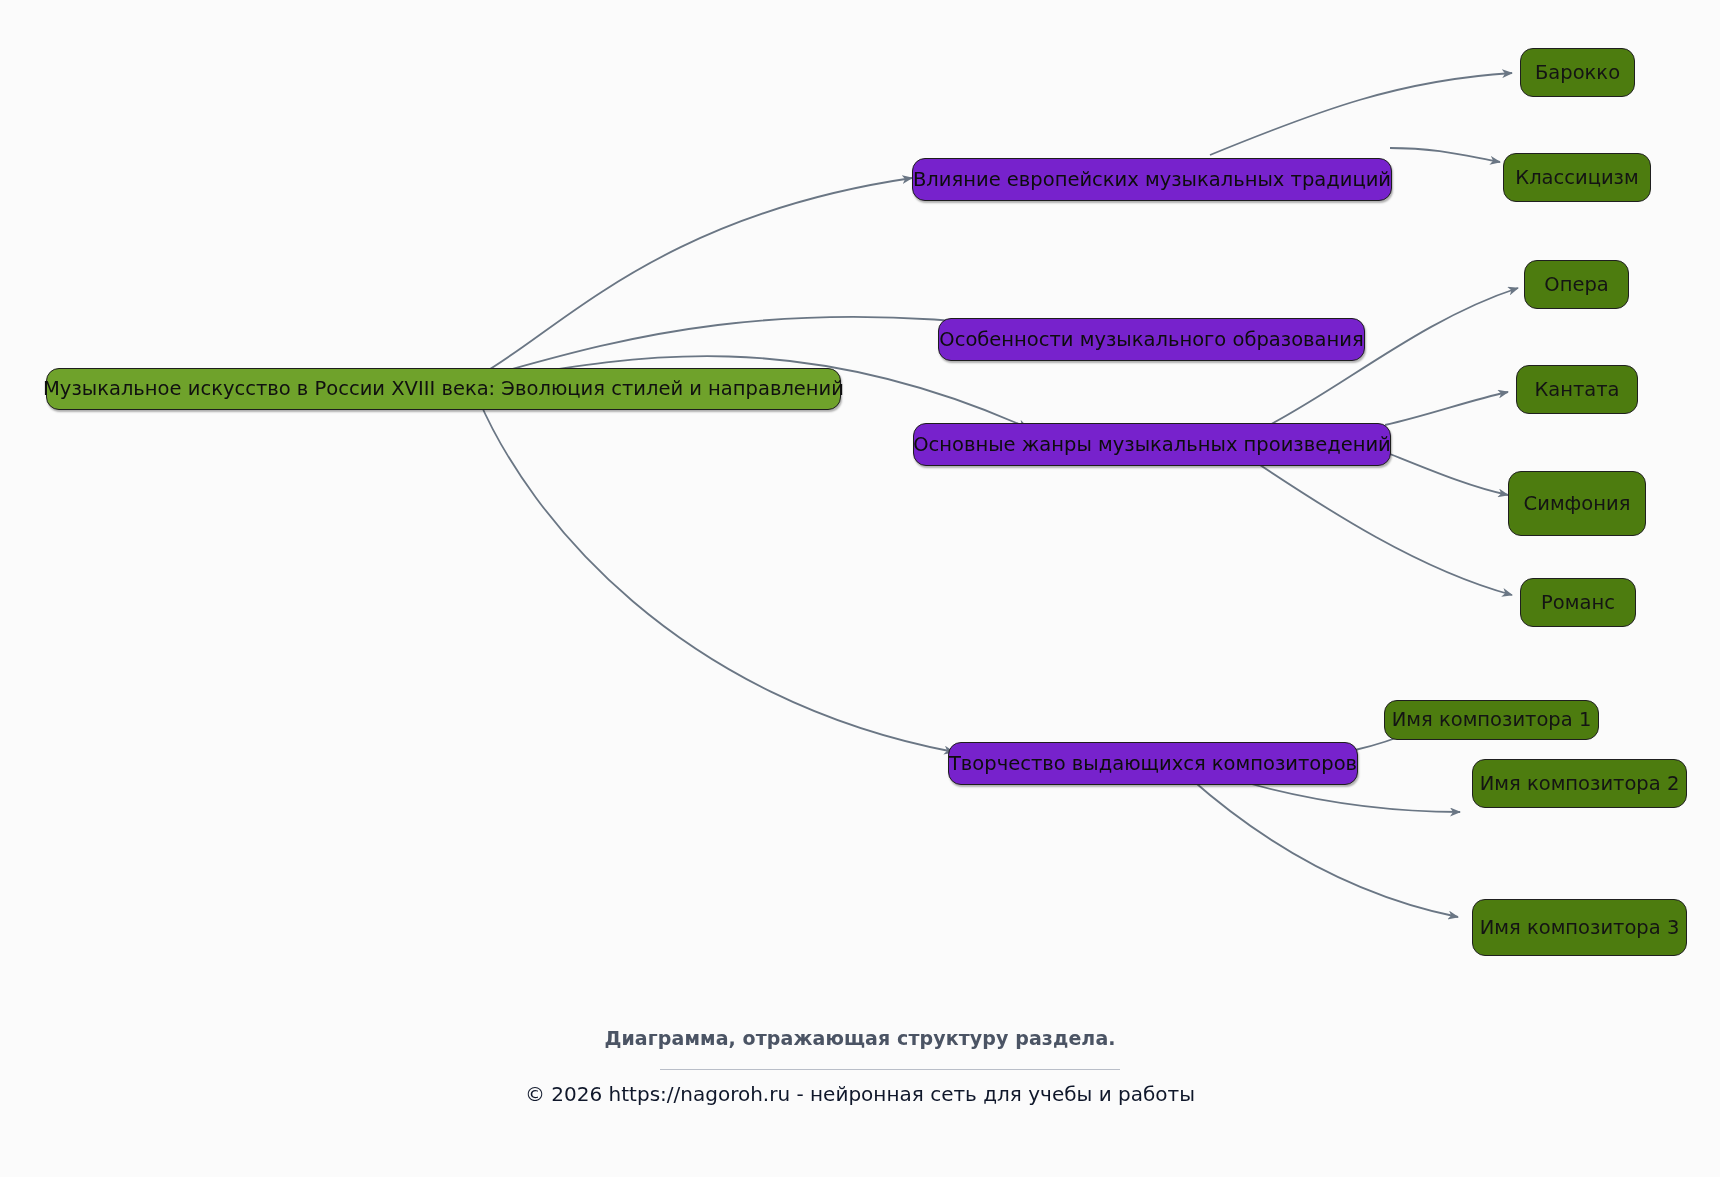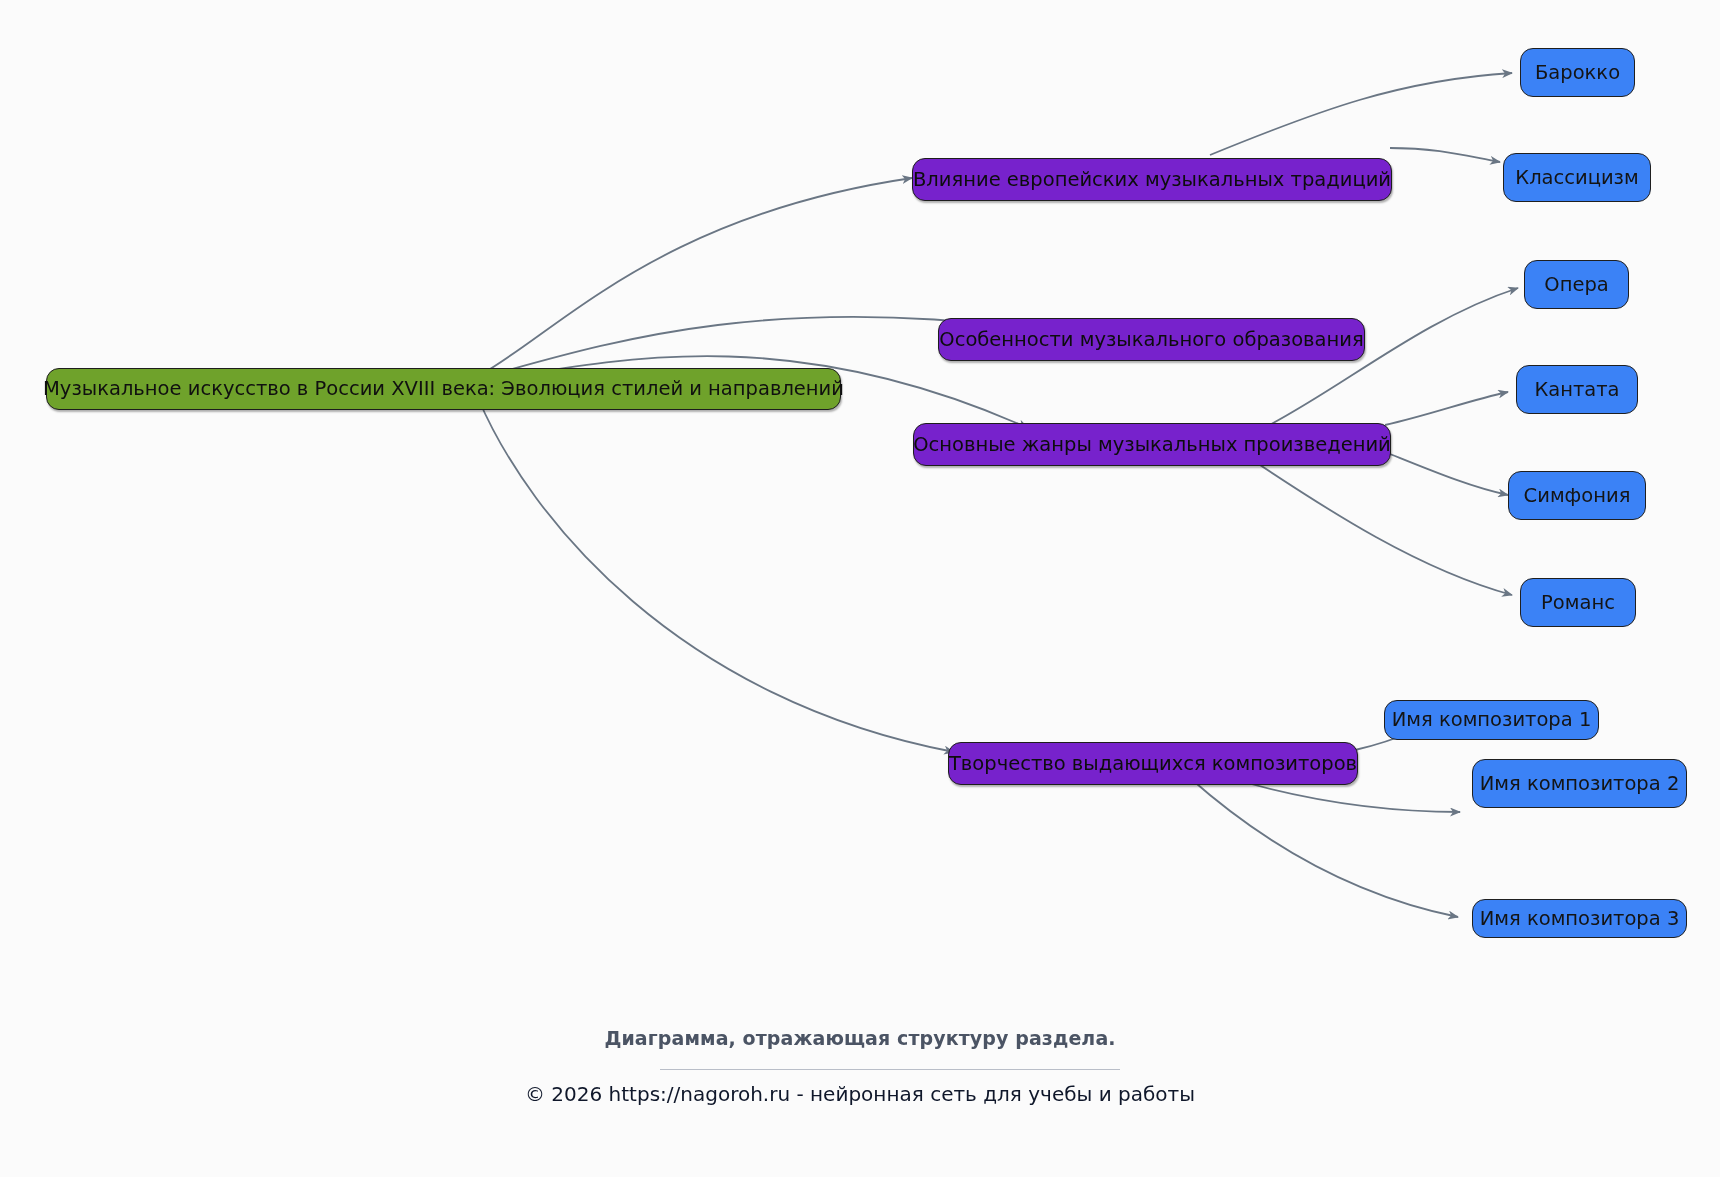--- a/index.html
+++ b/index.html
@@ -48,21 +48,21 @@
   .node-branch {
     background: #7722cc;
     border: 1.4px solid #1d1d1d;
     border-radius: 13px;
     color: #0d0d0d;
     font-size: 19.5px;
     padding: 0 20px;
     box-shadow: 1px 2px 2px rgba(0,0,0,0.30);
   }
   .node-leaf {
-    background: #3b82f6;
+    background: #4d7c0f;
     border: 1.5px solid #1f1f1f;
     border-radius: 13px;
     color: #141414;
     font-size: 19.5px;
     padding: 0 14px;
   }
   .caption-wrap {
     position: absolute;
     left: 0;
     width: 1720px;
@@ -149,37 +149,37 @@
   </div>
 
   <div class="node node-leaf" style="left:1524px; top:260px; width:105px; height:49px;">
     <span>Опера</span>
   </div>
 
   <div class="node node-leaf" style="left:1516px; top:365px; width:122px; height:49px;">
     <span>Кантата</span>
   </div>
 
-  <div class="node node-leaf" style="left:1508px; top:471px; width:138px; height:49px;">
+  <div class="node node-leaf" style="left:1508px; top:471px; width:138px; height:65px;">
     <span>Симфония</span>
   </div>
 
   <div class="node node-leaf" style="left:1520px; top:578px; width:116px; height:49px;">
     <span>Романс</span>
   </div>
 
   <div class="node node-leaf" style="left:1384px; top:687px; width:215px; height:40px;margin-top:13px;">
     <span>Имя композитора 1</span>
   </div>
 
   <div class="node node-leaf" style="left:1472px; top:759px; width:215px; height:49px;">
     <span>Имя композитора 2</span>
   </div>
 
-  <div class="node node-leaf" style="left:1472px; top:899px; width:215px; height:39px;">
+  <div class="node node-leaf" style="left:1472px; top:899px; width:215px; height:57px;">
     <span>Имя композитора 3</span>
   </div>
 
   <div class="caption-wrap" id="figure-caption">Диаграмма, отражающая структуру раздела.</div>
 
   <div id="caption-rule"></div>
 
   <div class="caption-wrap" id="site-footer">© 2026 https://nagoroh.ru - нейронная сеть для учебы и работы</div>
 
 </div>

